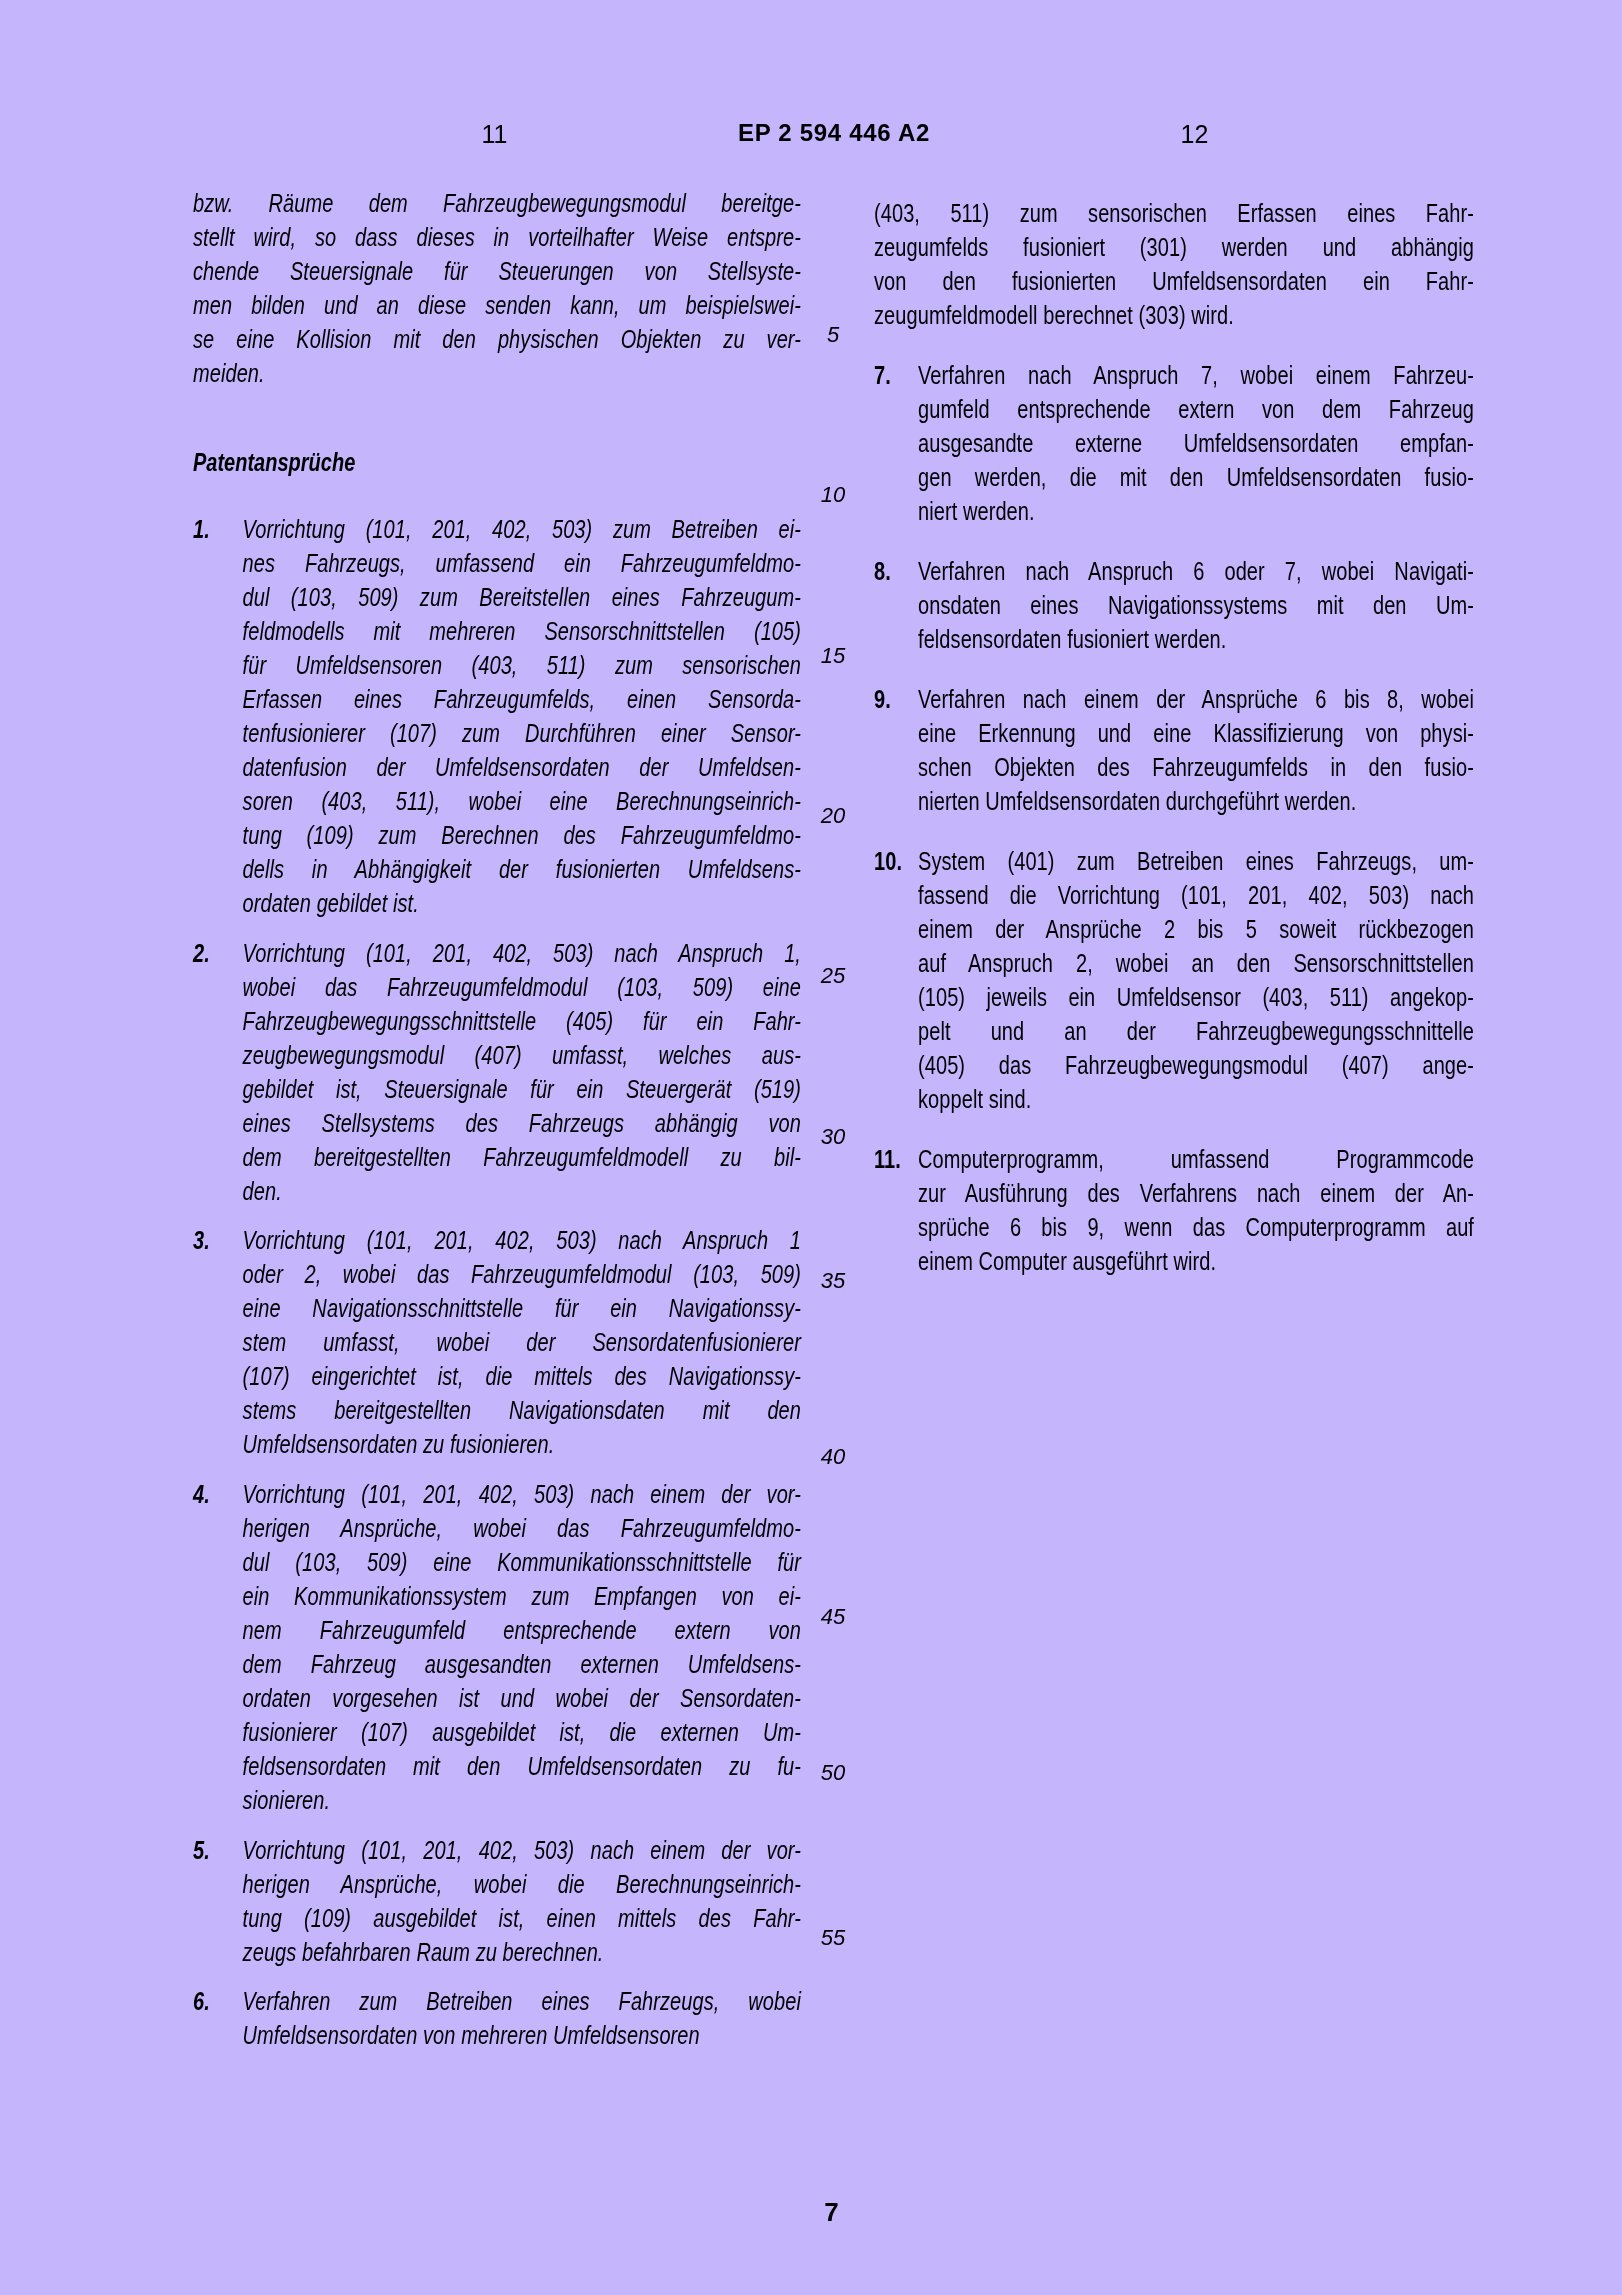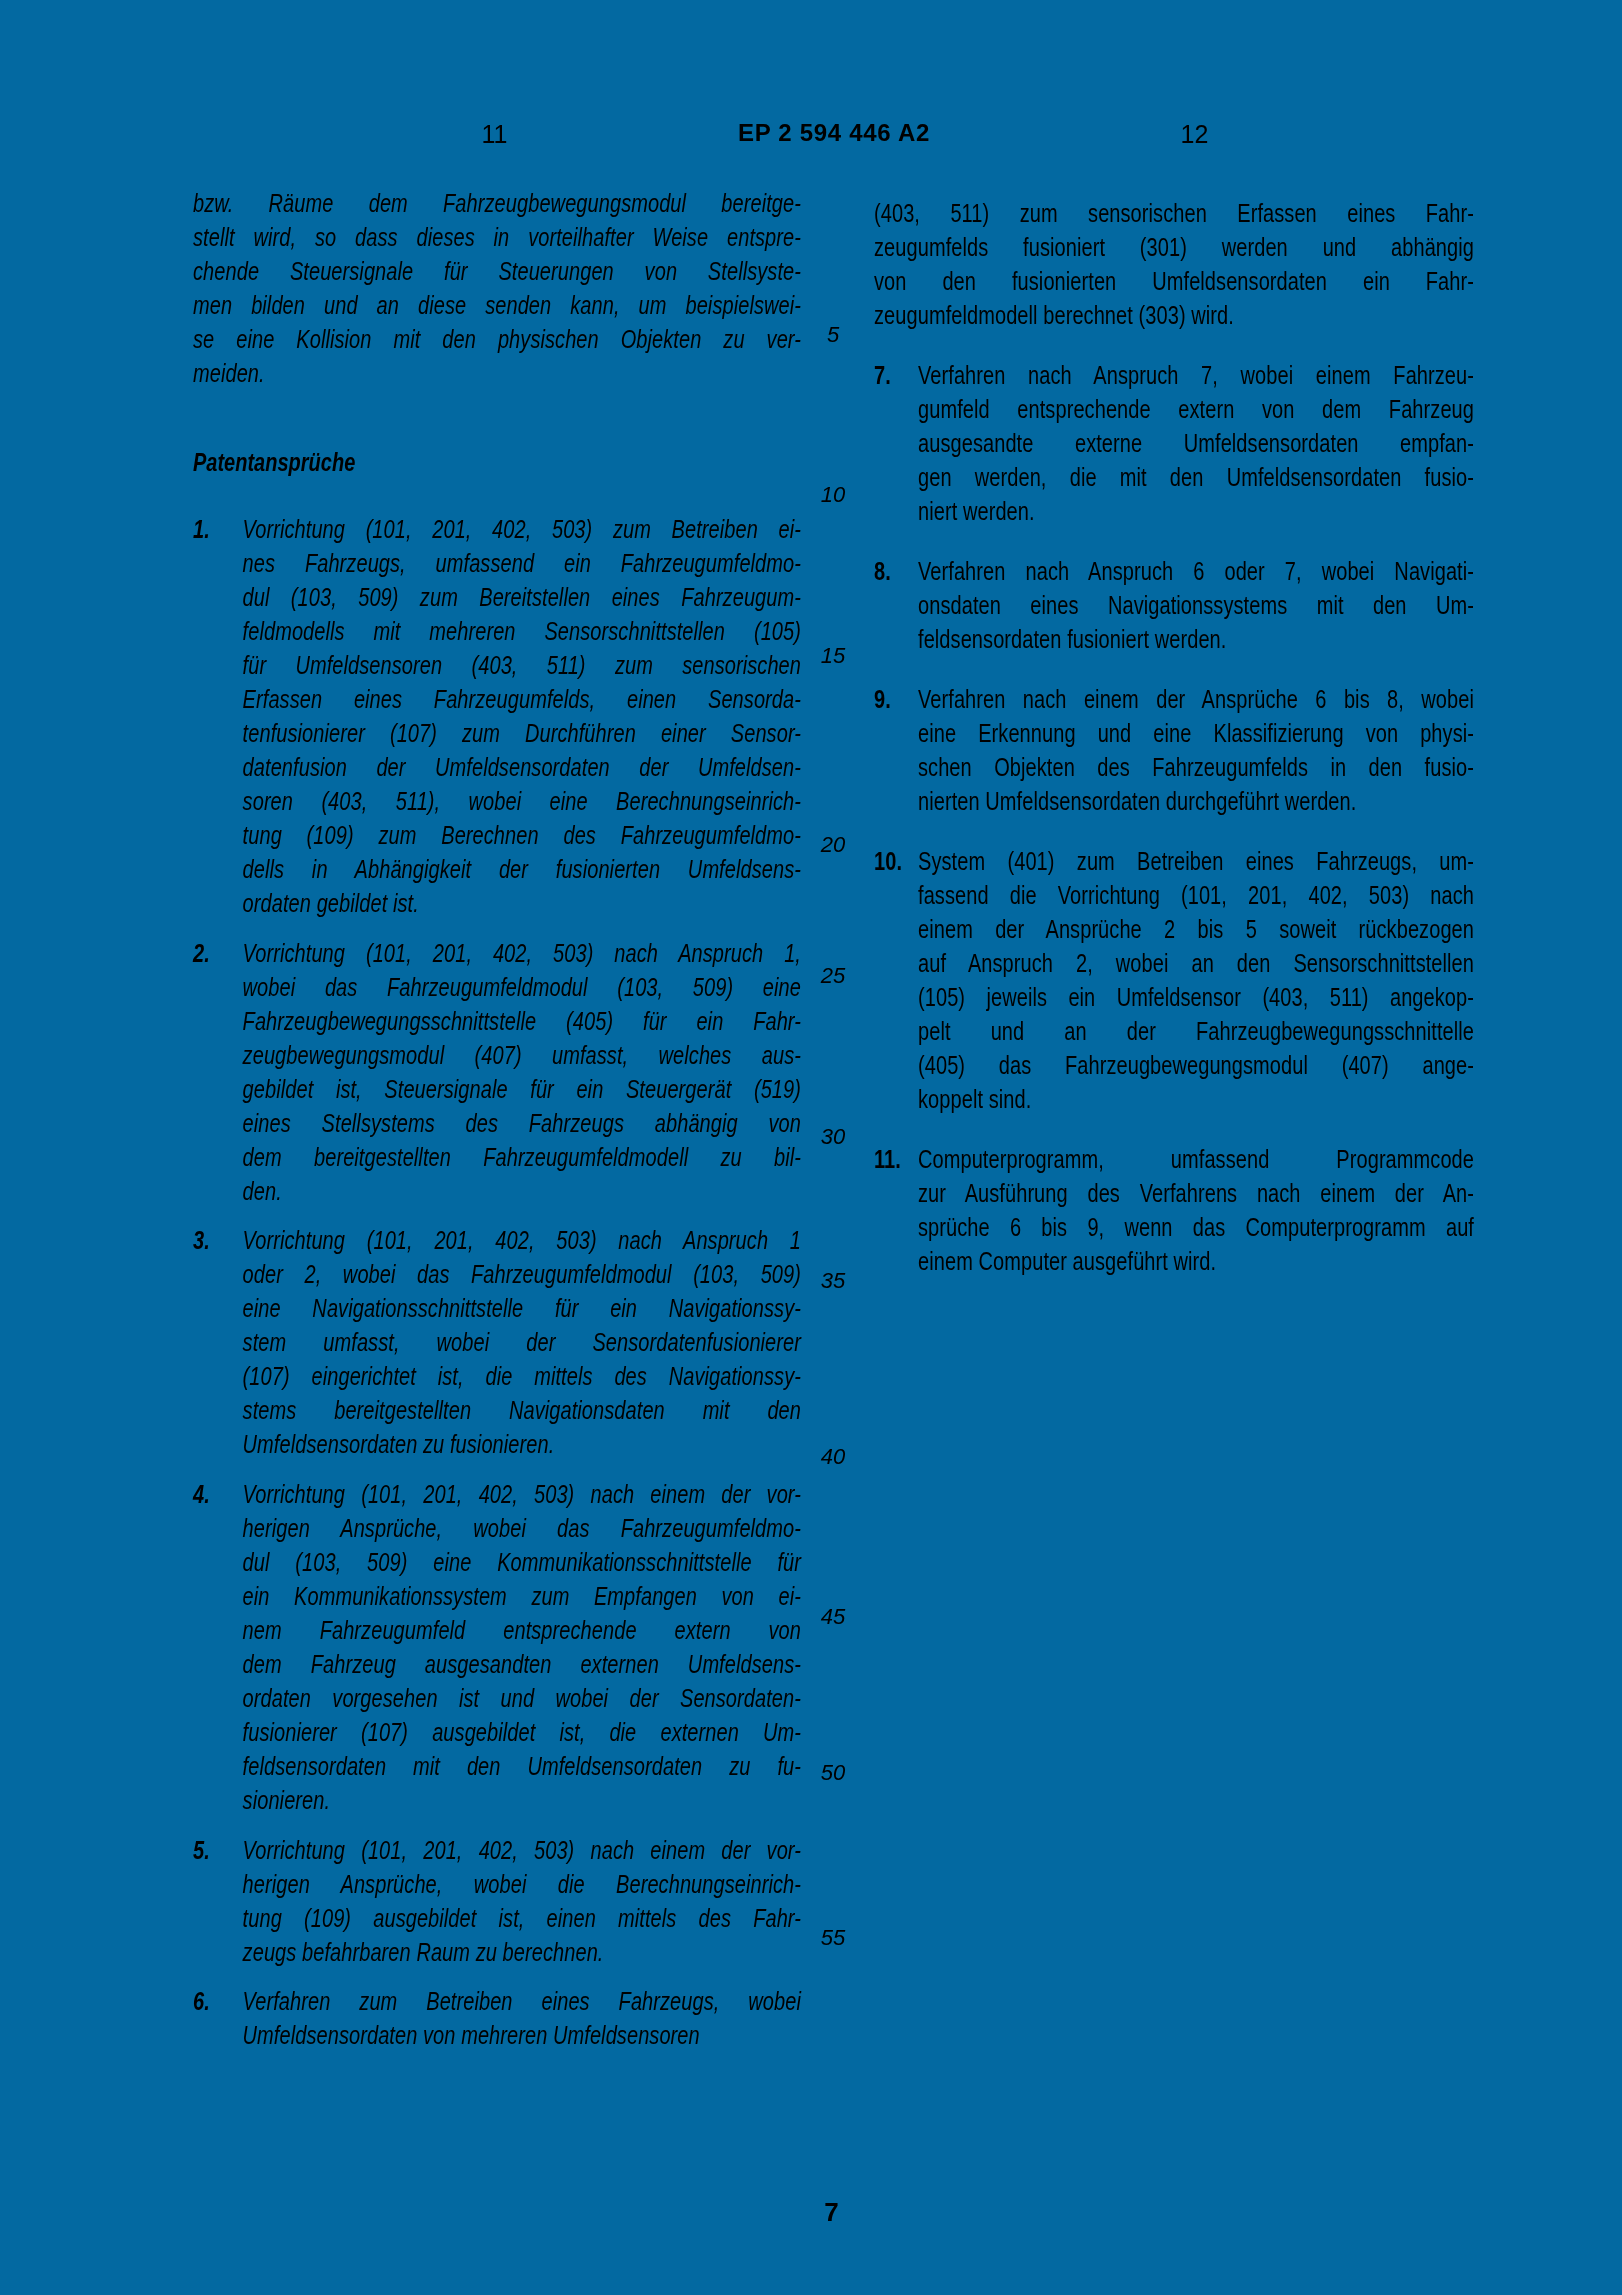--- a/index.html
+++ b/index.html
@@ -1,20 +1,20 @@
 <!DOCTYPE html>
 <html style="font-size:10.5px"><head>
 <meta charset="utf-8">
 <style>
   html, body { margin: 0; padding: 0; background: #ffffff; }
   .page {
     position: relative;
     width: 1623px;
     height: 2295px;
-    background: #0369a1;
+    background: #c4b5fd;
     color: #000000;
     font-family: "Liberation Sans", sans-serif;
     overflow: hidden;
   }
   
   .hdr-num {
     position: absolute;
     top: 119px;
     width: 105px;
     text-align: center;
@@ -256,21 +256,21 @@
             </div>
           </div>
         </div>
     </div>
   </div>
 
   <div id="gutter">
       <div class="gutter-num" style="top: 322px;">5</div>
       <div class="gutter-num" style="top: 482px;">10</div>
       <div class="gutter-num" style="top: 643px;">15</div>
-      <div class="gutter-num" style="top: 803px; margin-top: 29px;">20</div>
+      <div class="gutter-num" style="top: 803px;">20</div>
       <div class="gutter-num" style="top: 963px;">25</div>
       <div class="gutter-num" style="top: 1124px;">30</div>
       <div class="gutter-num" style="top: 1256px; margin-top: 12px;">35</div>
       <div class="gutter-num" style="top: 1444px;">40</div>
       <div class="gutter-num" style="top: 1604px;">45</div>
       <div class="gutter-num" style="top: 1760px; font-style: italic;">50</div>
       <div class="gutter-num" style="top: 1925px; font-style: italic;">55</div>
     </div>
 
   <div id="footer-page-num">7</div>

